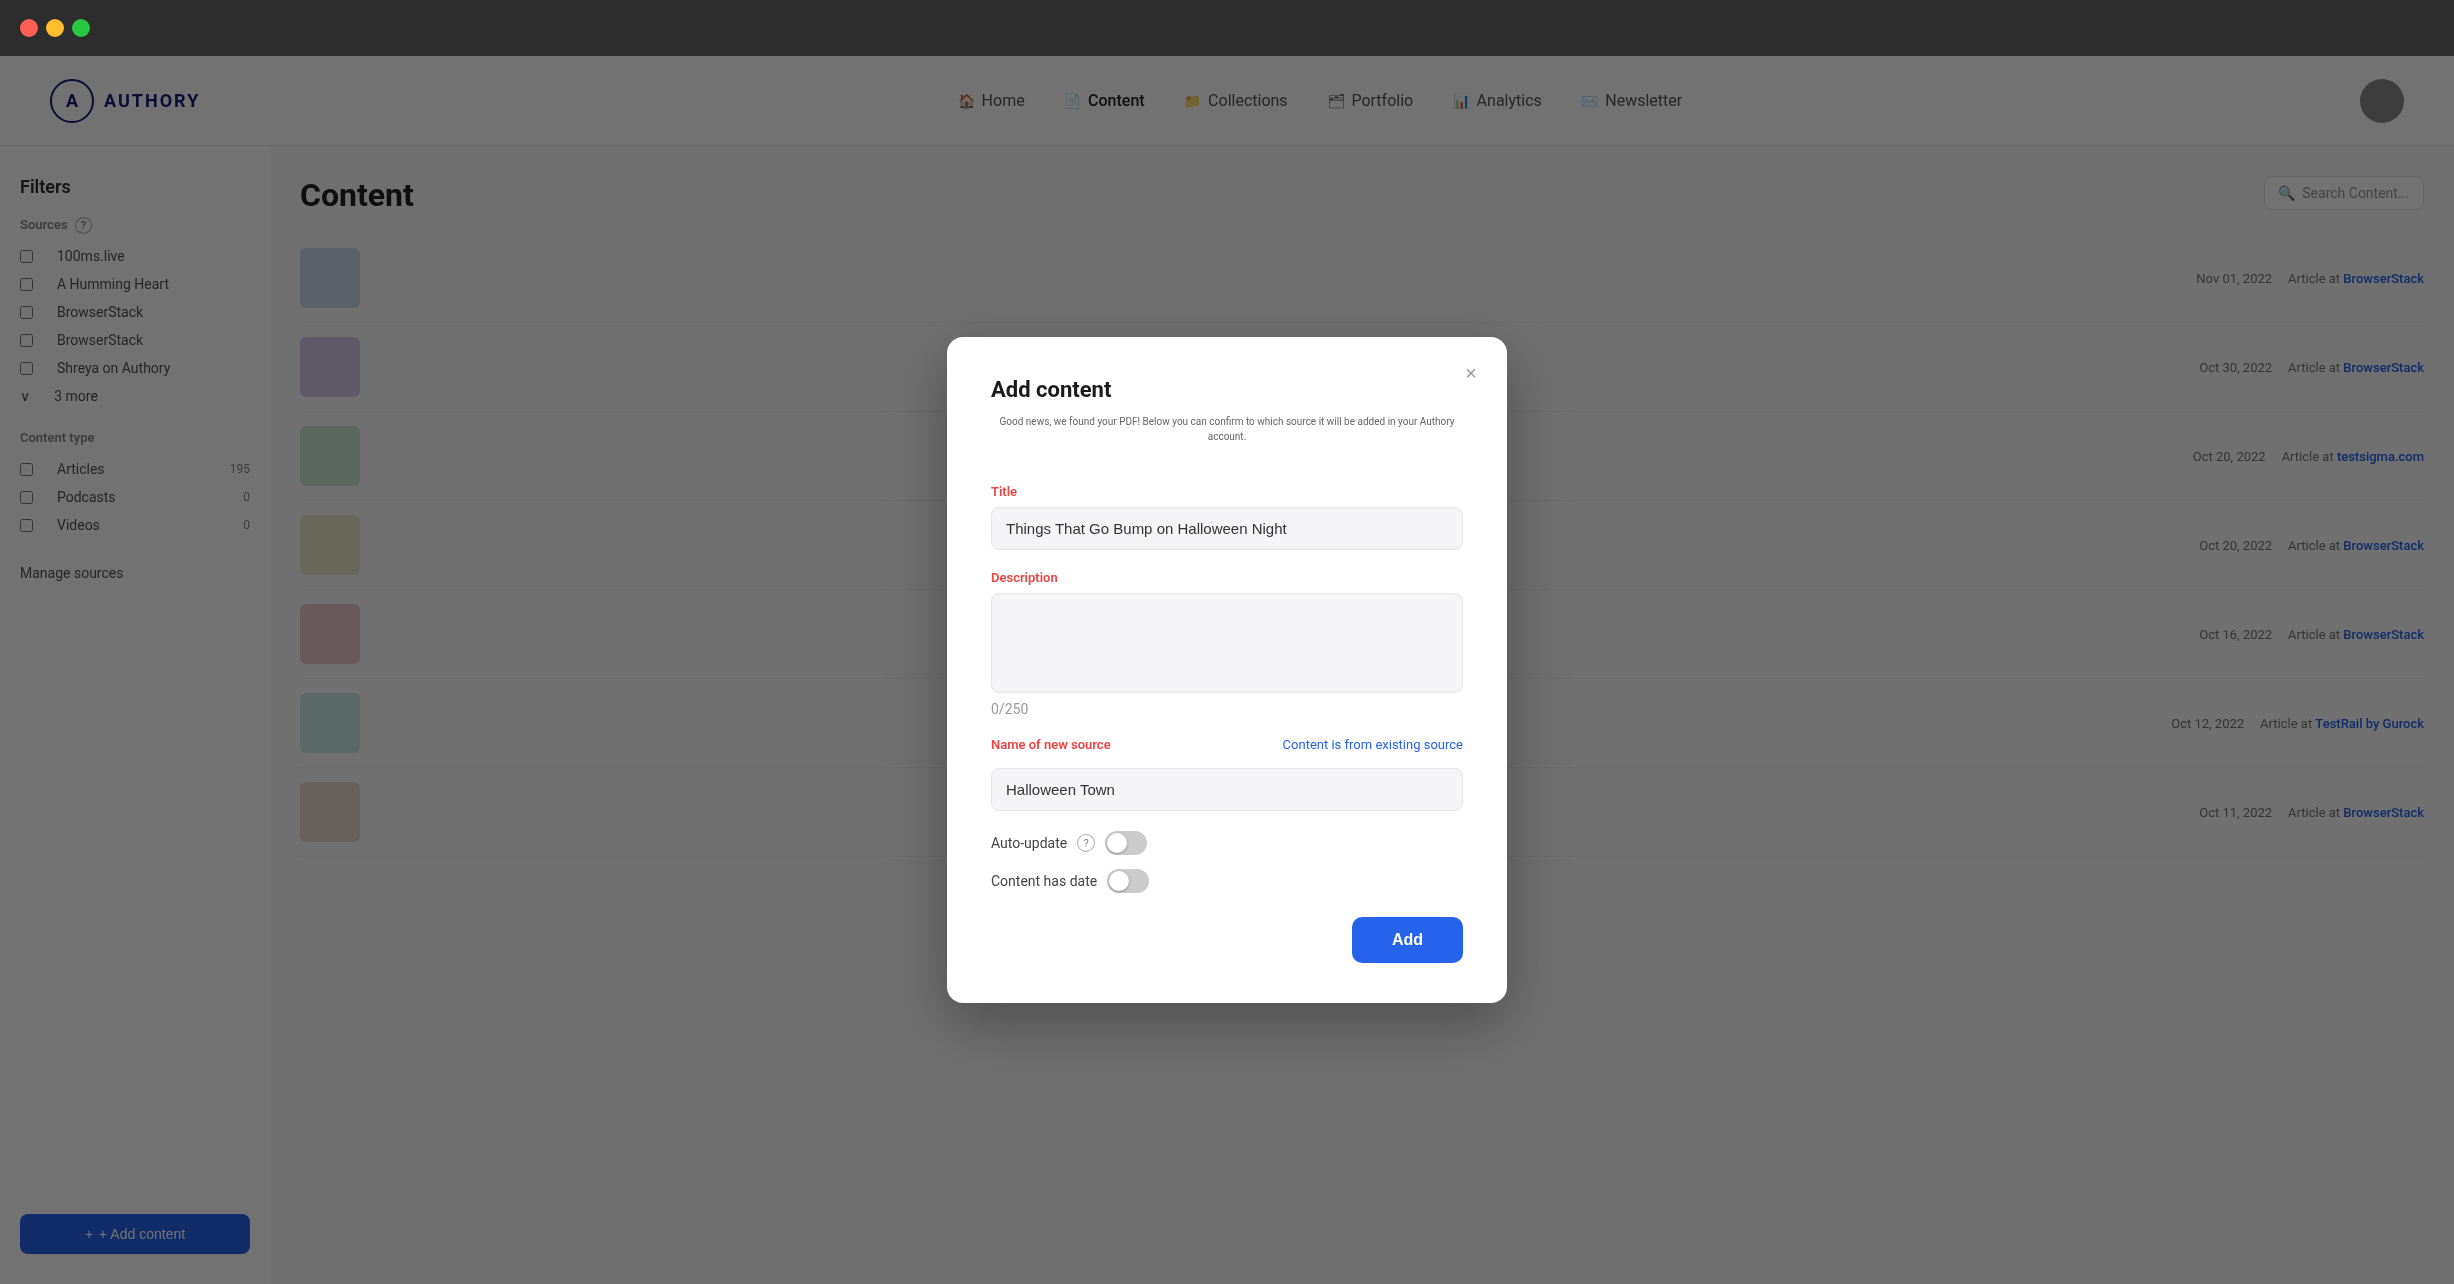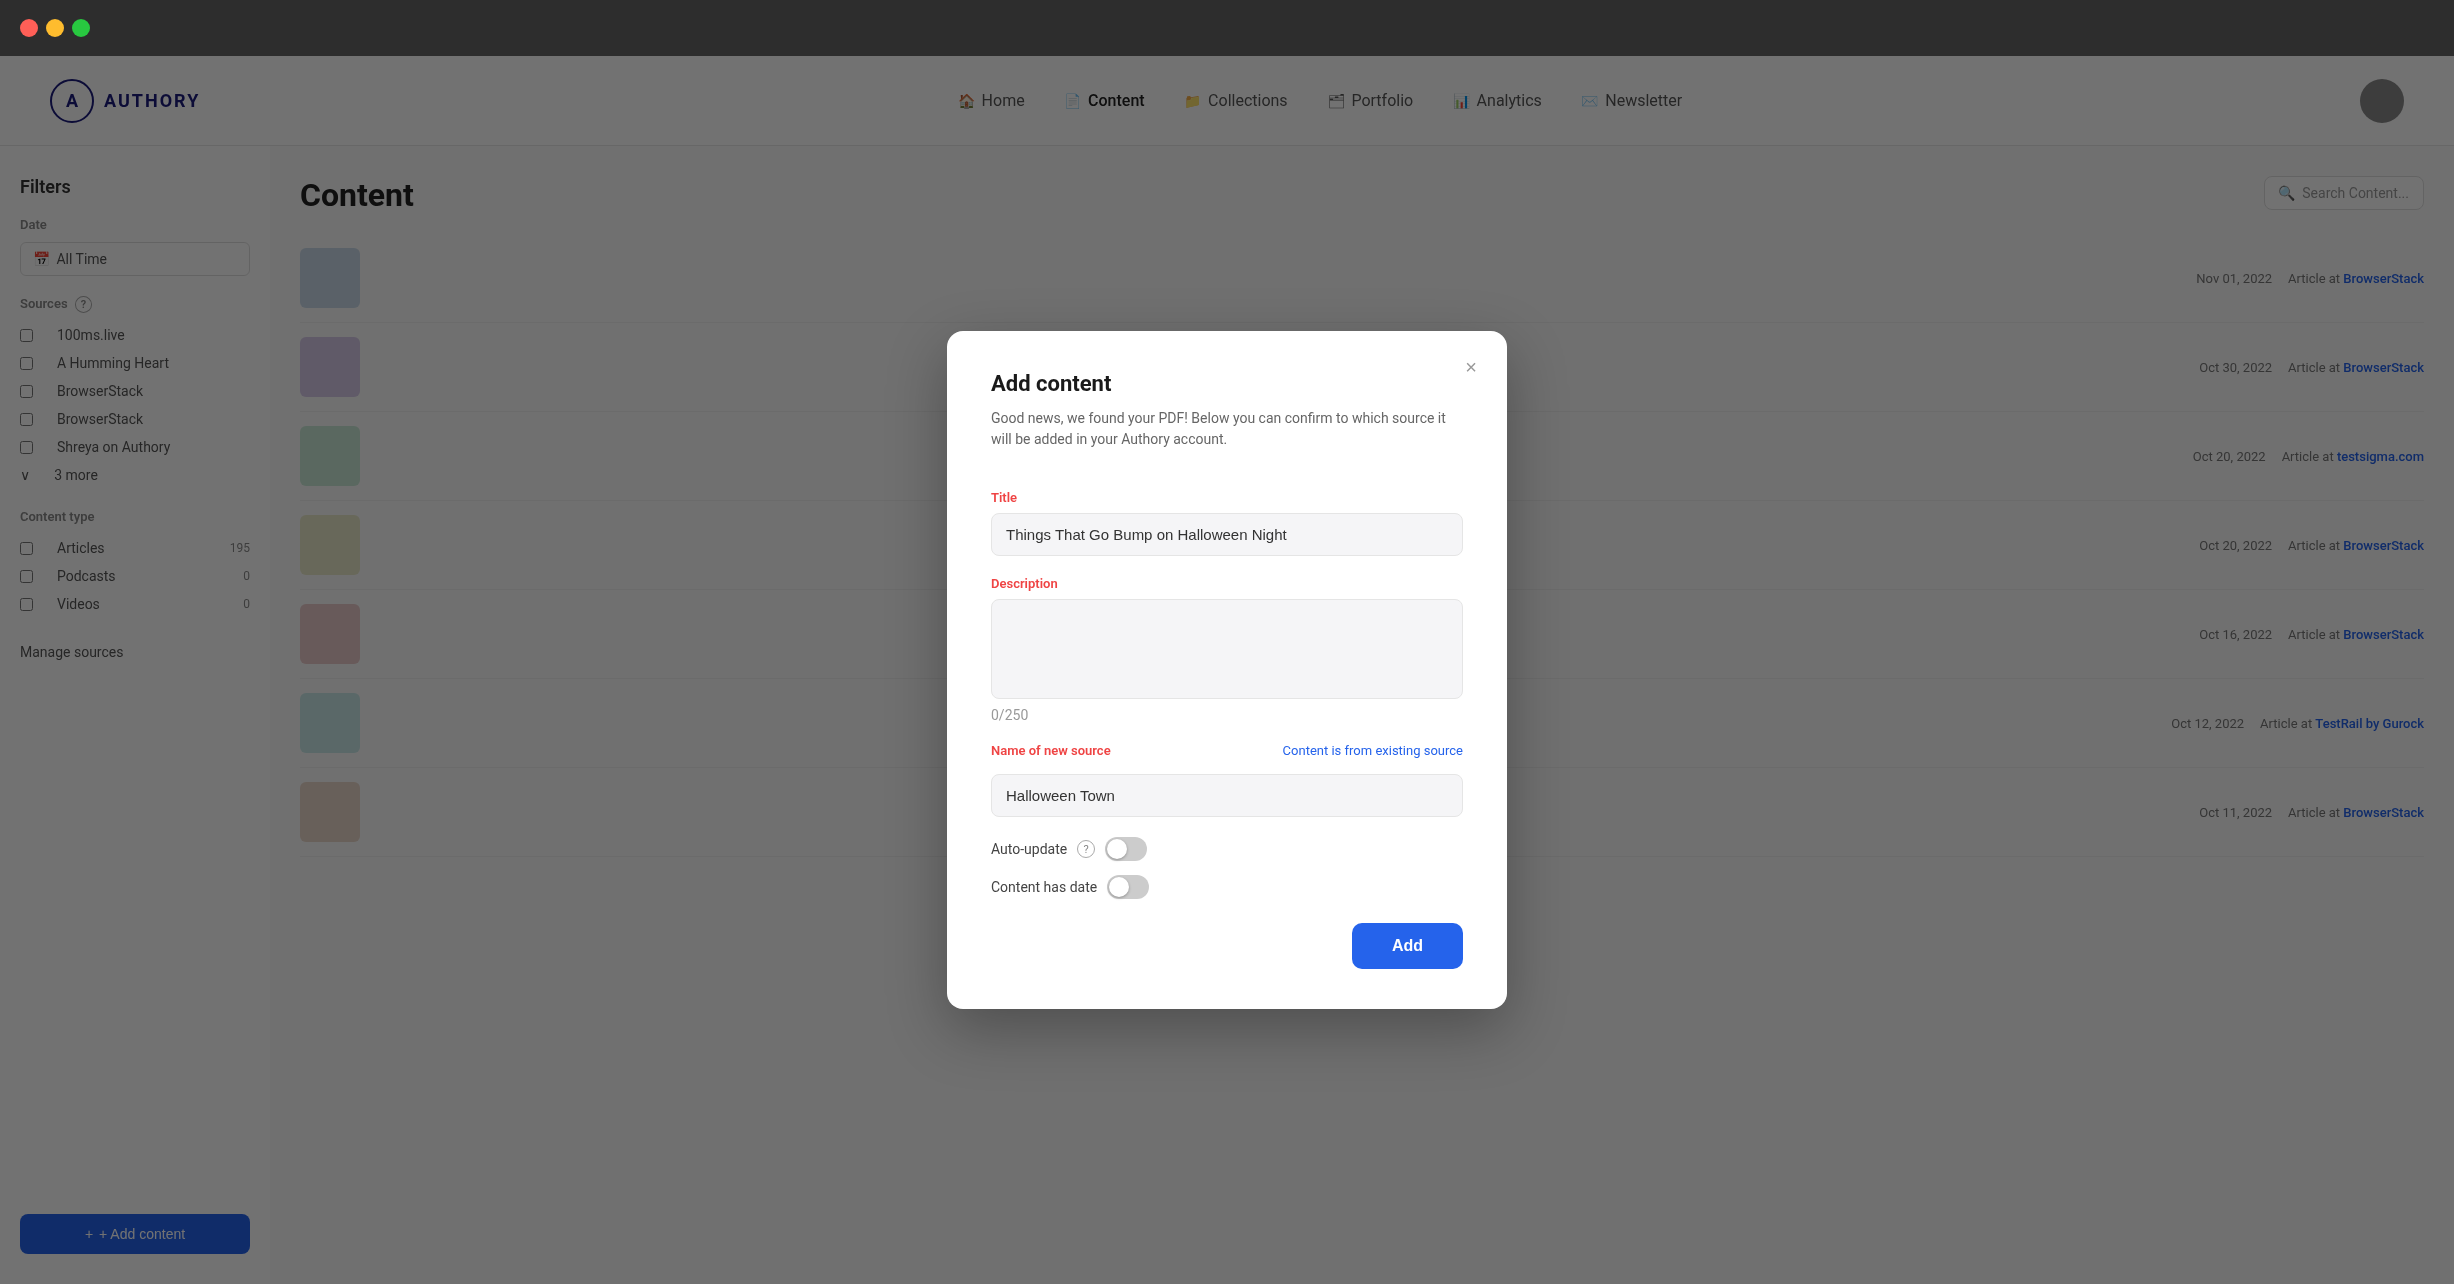--- a/index.html
+++ b/index.html
@@ -151,22 +151,23 @@
       padding: 40px 44px;
       width: 560px;
       position: relative;
       box-shadow: 0 20px 60px rgba(0,0,0,0.3);
     }
     .modal-title {
       font-size: 22px; font-weight: 700; color: #1a1a1a;
       margin-bottom: 12px;
     }
     .modal-desc {
-      font-size: 14px; color: #666; line-height: 1.5;
+      font-size: 10px; color: #666; line-height: 1.5;
       margin-bottom: 40px;
+      text-align: center;
     }
     .modal-close {
       position: absolute;
       top: 20px; right: 20px;
       background: none; border: none;
       font-size: 20px; color: #999; cursor: pointer;
       width: 32px; height: 32px;
       display: flex; align-items: center; justify-content: center;
     }
     .form-label {
@@ -289,27 +290,20 @@
       <span class="nav-icon">✉️</span>
       <span>Newsletter</span>
     </div>
   </div>
   <div class="avatar"></div>
 </div>
 
 <div class="sidebar">
   <div class="sidebar-title">Filters</div>
   <div class="sidebar-section">
-    <div class="sidebar-section-label">Date</div>
-    <div class="filter-row">
-      <span>📅</span>
-      <span>All Time</span>
-    </div>
-  </div>
-  <div class="sidebar-section">
     <div class="sidebar-section-label">
       <span>Sources</span>
       <span style="margin-left:4px; border:1px solid #aaa; border-radius:50%; padding:1px 5px; font-size:11px;">?</span>
     </div>
     <div class="sidebar-item">
       <input type="checkbox" style="">
       <span>100ms.live</span>
     </div>
     <div class="sidebar-item">
       <input type="checkbox" style="">

